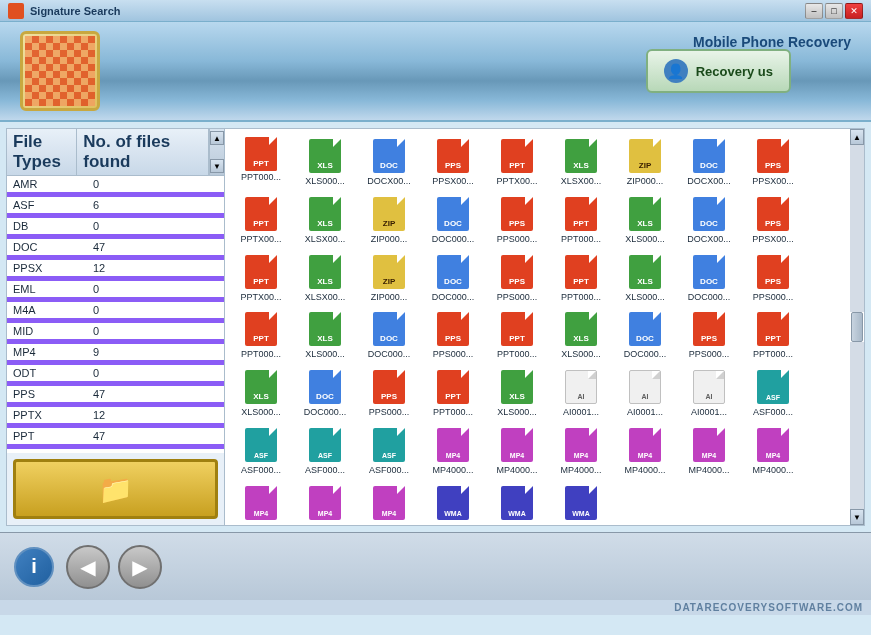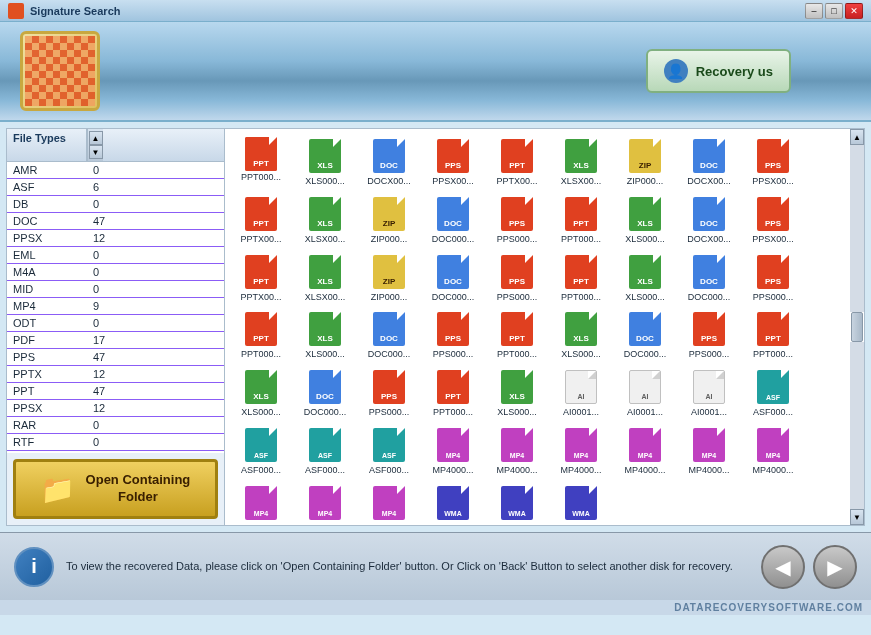--- a/index.html
+++ b/index.html
@@ -140,33 +140,33 @@
       background: white;
     }
     .file-table-header {
       display: flex;
       background: linear-gradient(to bottom, #e8f0f8, #c8d8e8);
       border-bottom: 1px solid #aabccc;
     }
     .fth-cell {
       padding: 3px 6px;
       font-weight: bold;
-      font-size: 11px;
+      font-size: 17px;
       color: #1a3a5c;
       border-right: 1px solid #aabccc;
     }
     .fth-cell:first-child { width: 80px; }
     .fth-cell:last-child { border-right: none; }
     .file-table-body {
       overflow-y: auto;
       height: calc(100% - 22px);
     }
     .file-row {
       display: flex;
-      border-bottom: 1px solid #8b5cf6;
+      border-bottom: 5px solid #8b5cf6;
     }
     .fr-cell {
       padding: 2px 6px;
       font-size: 11px;
       color: #1a2a3a;
     }
     .fr-cell:first-child { width: 80px; font-weight: normal; }
     .fr-cell:last-child { text-align: right; padding-right: 10px; }
 
     
@@ -338,29 +338,31 @@
   <div class="logo-box">
     <div class="logo-checker"></div>
   </div>
 
   <div class="contact-btn">
     <div class="contact-icon">👤</div>
     <span>Recovery us</span>
   </div>
 
   <div class="ddr-logo">
+    <div class="ddr-sub">Mobile Phone Recovery</div>
   </div>
 </div>
 
 <div class="main-content">
 
   <div class="left-panel">
     <div class="file-table">
       <div class="file-table-header">
         <div class="fth-cell">File Types</div>
+        <div class="fth-cell">No. of files found</div>
         <div style="width:16px; background: linear-gradient(to bottom,#d8e4f0,#b8c8d8); border-left:1px solid #aabccc; display:flex; flex-direction:column; align-items:center; justify-content:space-between; padding:2px 0;">
           <div class="scroll-arrow" style="height:14px;width:14px;font-size:8px;">▲</div>
           <div class="scroll-arrow" style="height:14px;width:14px;font-size:8px;">▼</div>
         </div>
       </div>
       <div class="file-table-body">
 
         <div class="file-row">
             <div class="fr-cell">AMR</div>
             <div class="fr-cell">0</div>
@@ -395,24 +397,20 @@
           </div>
         <div class="file-row">
             <div class="fr-cell">MP4</div>
             <div class="fr-cell">9</div>
           </div>
         <div class="file-row">
             <div class="fr-cell">ODT</div>
             <div class="fr-cell">0</div>
           </div>
         <div class="file-row">
-            <div class="fr-cell">PDF</div>
-            <div class="fr-cell">17</div>
-          </div>
-        <div class="file-row">
             <div class="fr-cell">PPS</div>
             <div class="fr-cell">47</div>
           </div>
         <div class="file-row">
             <div class="fr-cell">PPTX</div>
             <div class="fr-cell">12</div>
           </div>
         <div class="file-row">
             <div class="fr-cell">PPT</div>
             <div class="fr-cell">47</div>
@@ -432,21 +430,20 @@
         <div class="file-row">
             <div class="fr-cell">TGZ</div>
             <div class="fr-cell">0</div>
           </div>
 
       </div>
     </div>
 
     <div class="open-folder-btn">
       <div class="folder-icon-img">📁</div>
-      <div style="text-align:center; line-height:1.3;">Open Containing<br>Folder</div>
     </div>
   </div>
 
   <div class="right-panel">
 
     <div style="position:absolute; right:0; top:0; width:14px; display:flex; flex-direction:column; height:100%;">
       <div class="scroll-arrow" style="font-size:8px; height:16px; width:14px;">▲</div>
       <div style="flex:1; background:#d4dce6;"></div>
       <div class="scroll-thumb" style="width:12px; height:30px; margin:0 auto;"></div>
       <div style="flex:1; background:#d4dce6;"></div>
@@ -820,21 +817,20 @@
           </div>
           <div class="file-label">WMA000...</div>
         </div>
 
     </div>
   </div>
 </div>
 
 <div class="status-bar">
   <div class="status-icon">i</div>
-  <div class="status-text">To view the recovered Data, please click on 'Open Containing Folder' button. Or Click on 'Back' Button to select another disk for recovery.</div>
   <div class="nav-buttons">
     <div class="nav-btn">◀</div>
     <div class="nav-btn">▶</div>
   </div>
 </div>
 
 <div class="watermark">
   <span>DATARECOVERYSOFTWARE.COM</span>
 </div>
 

